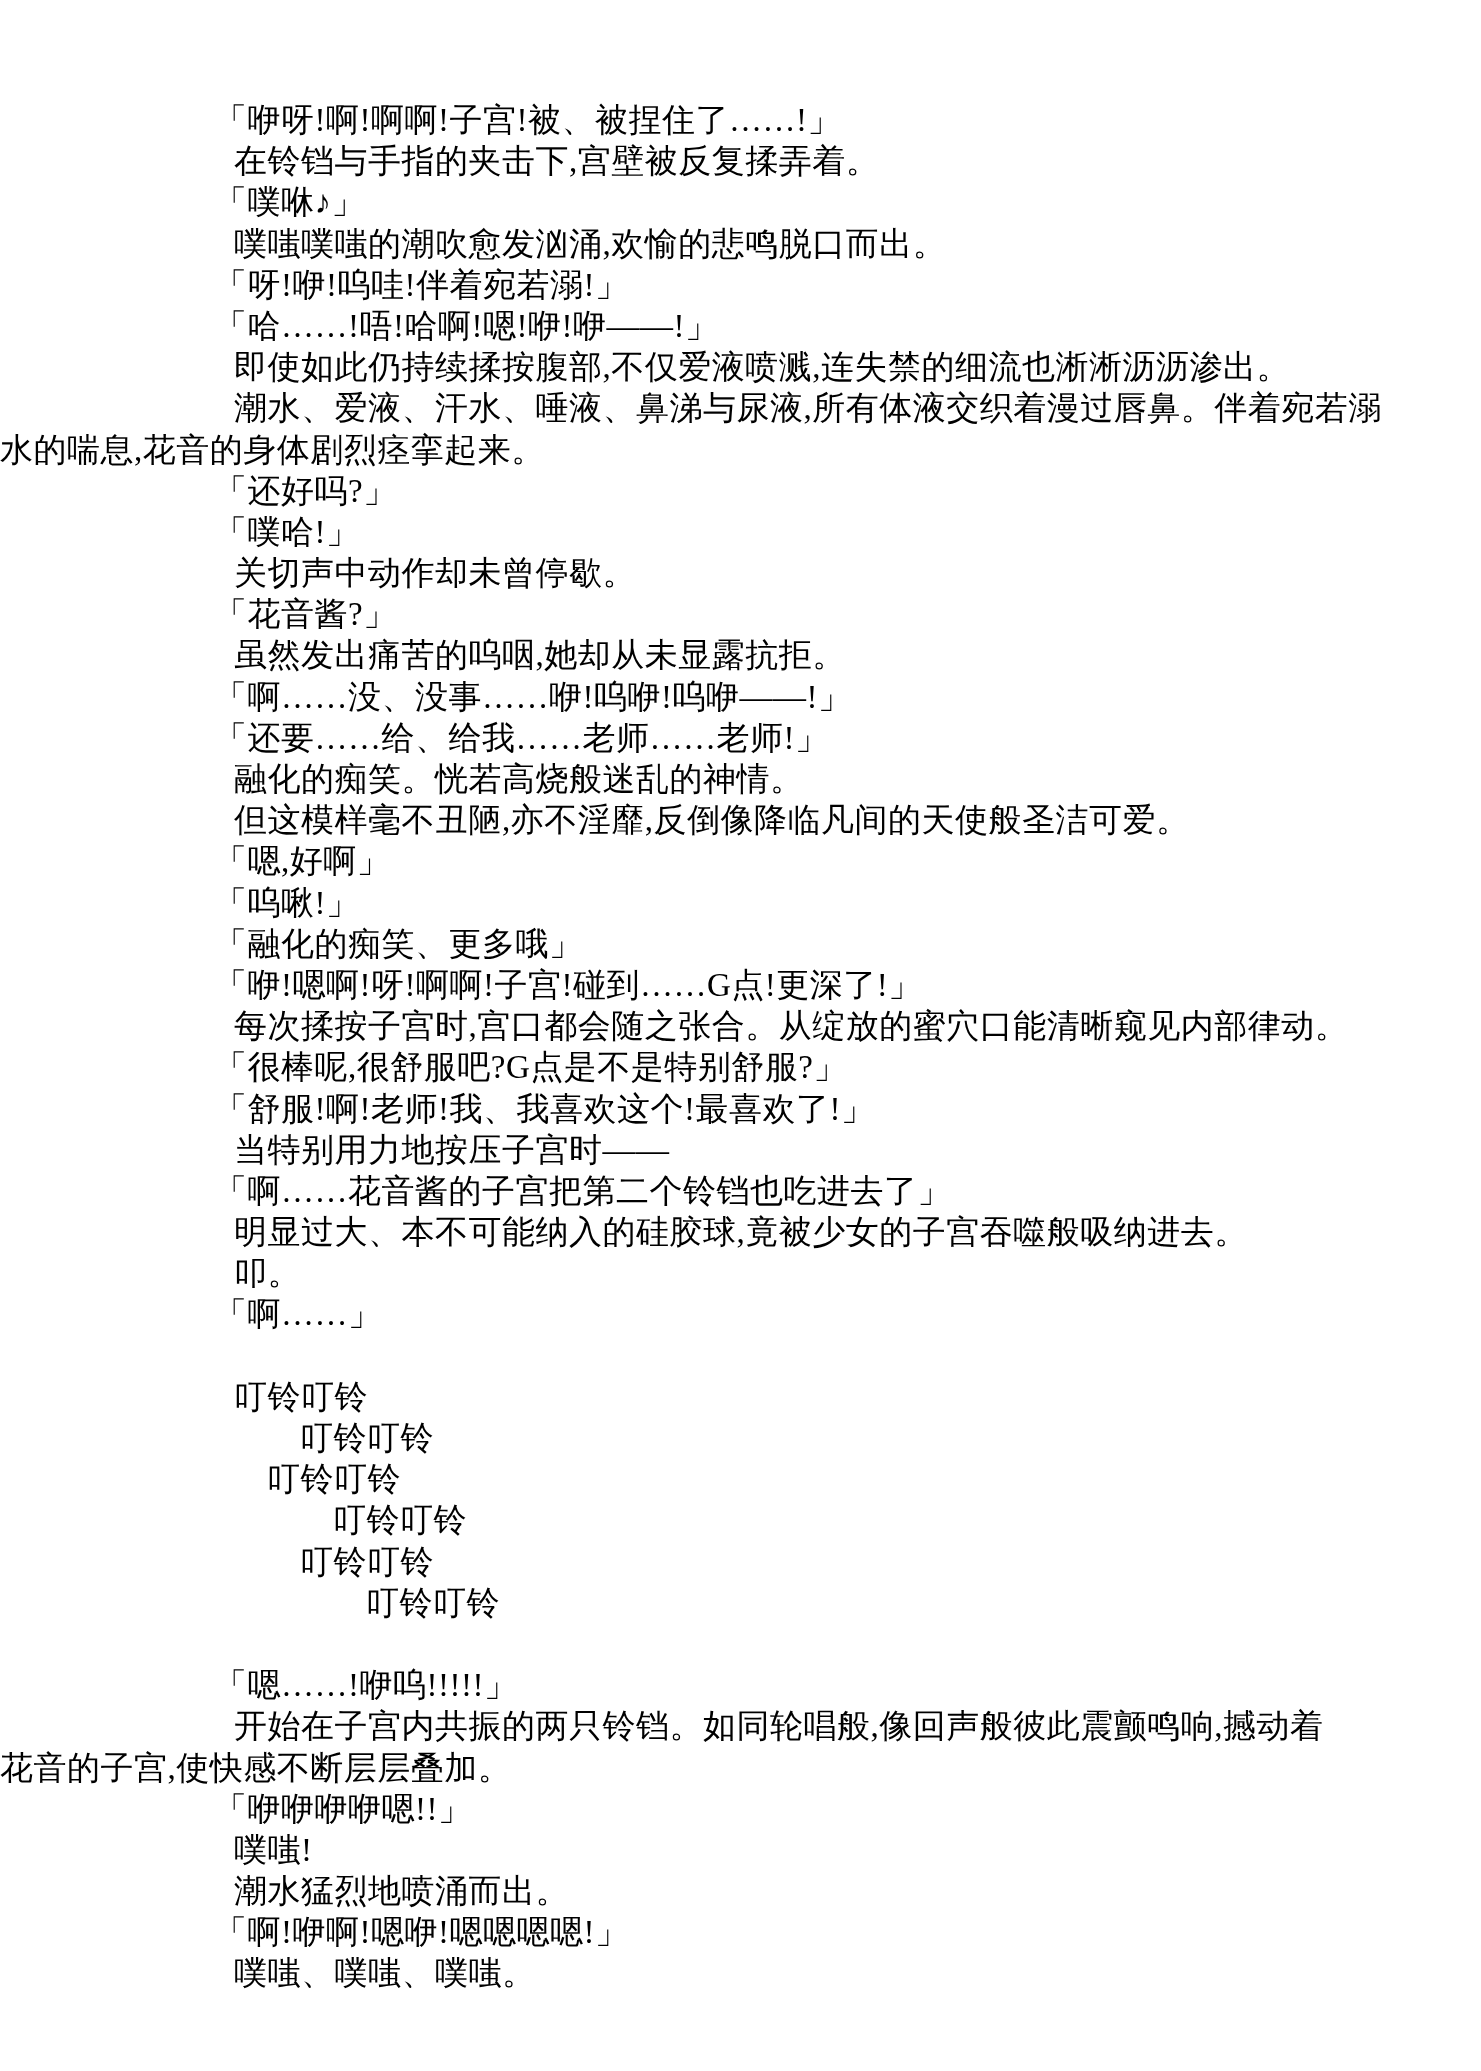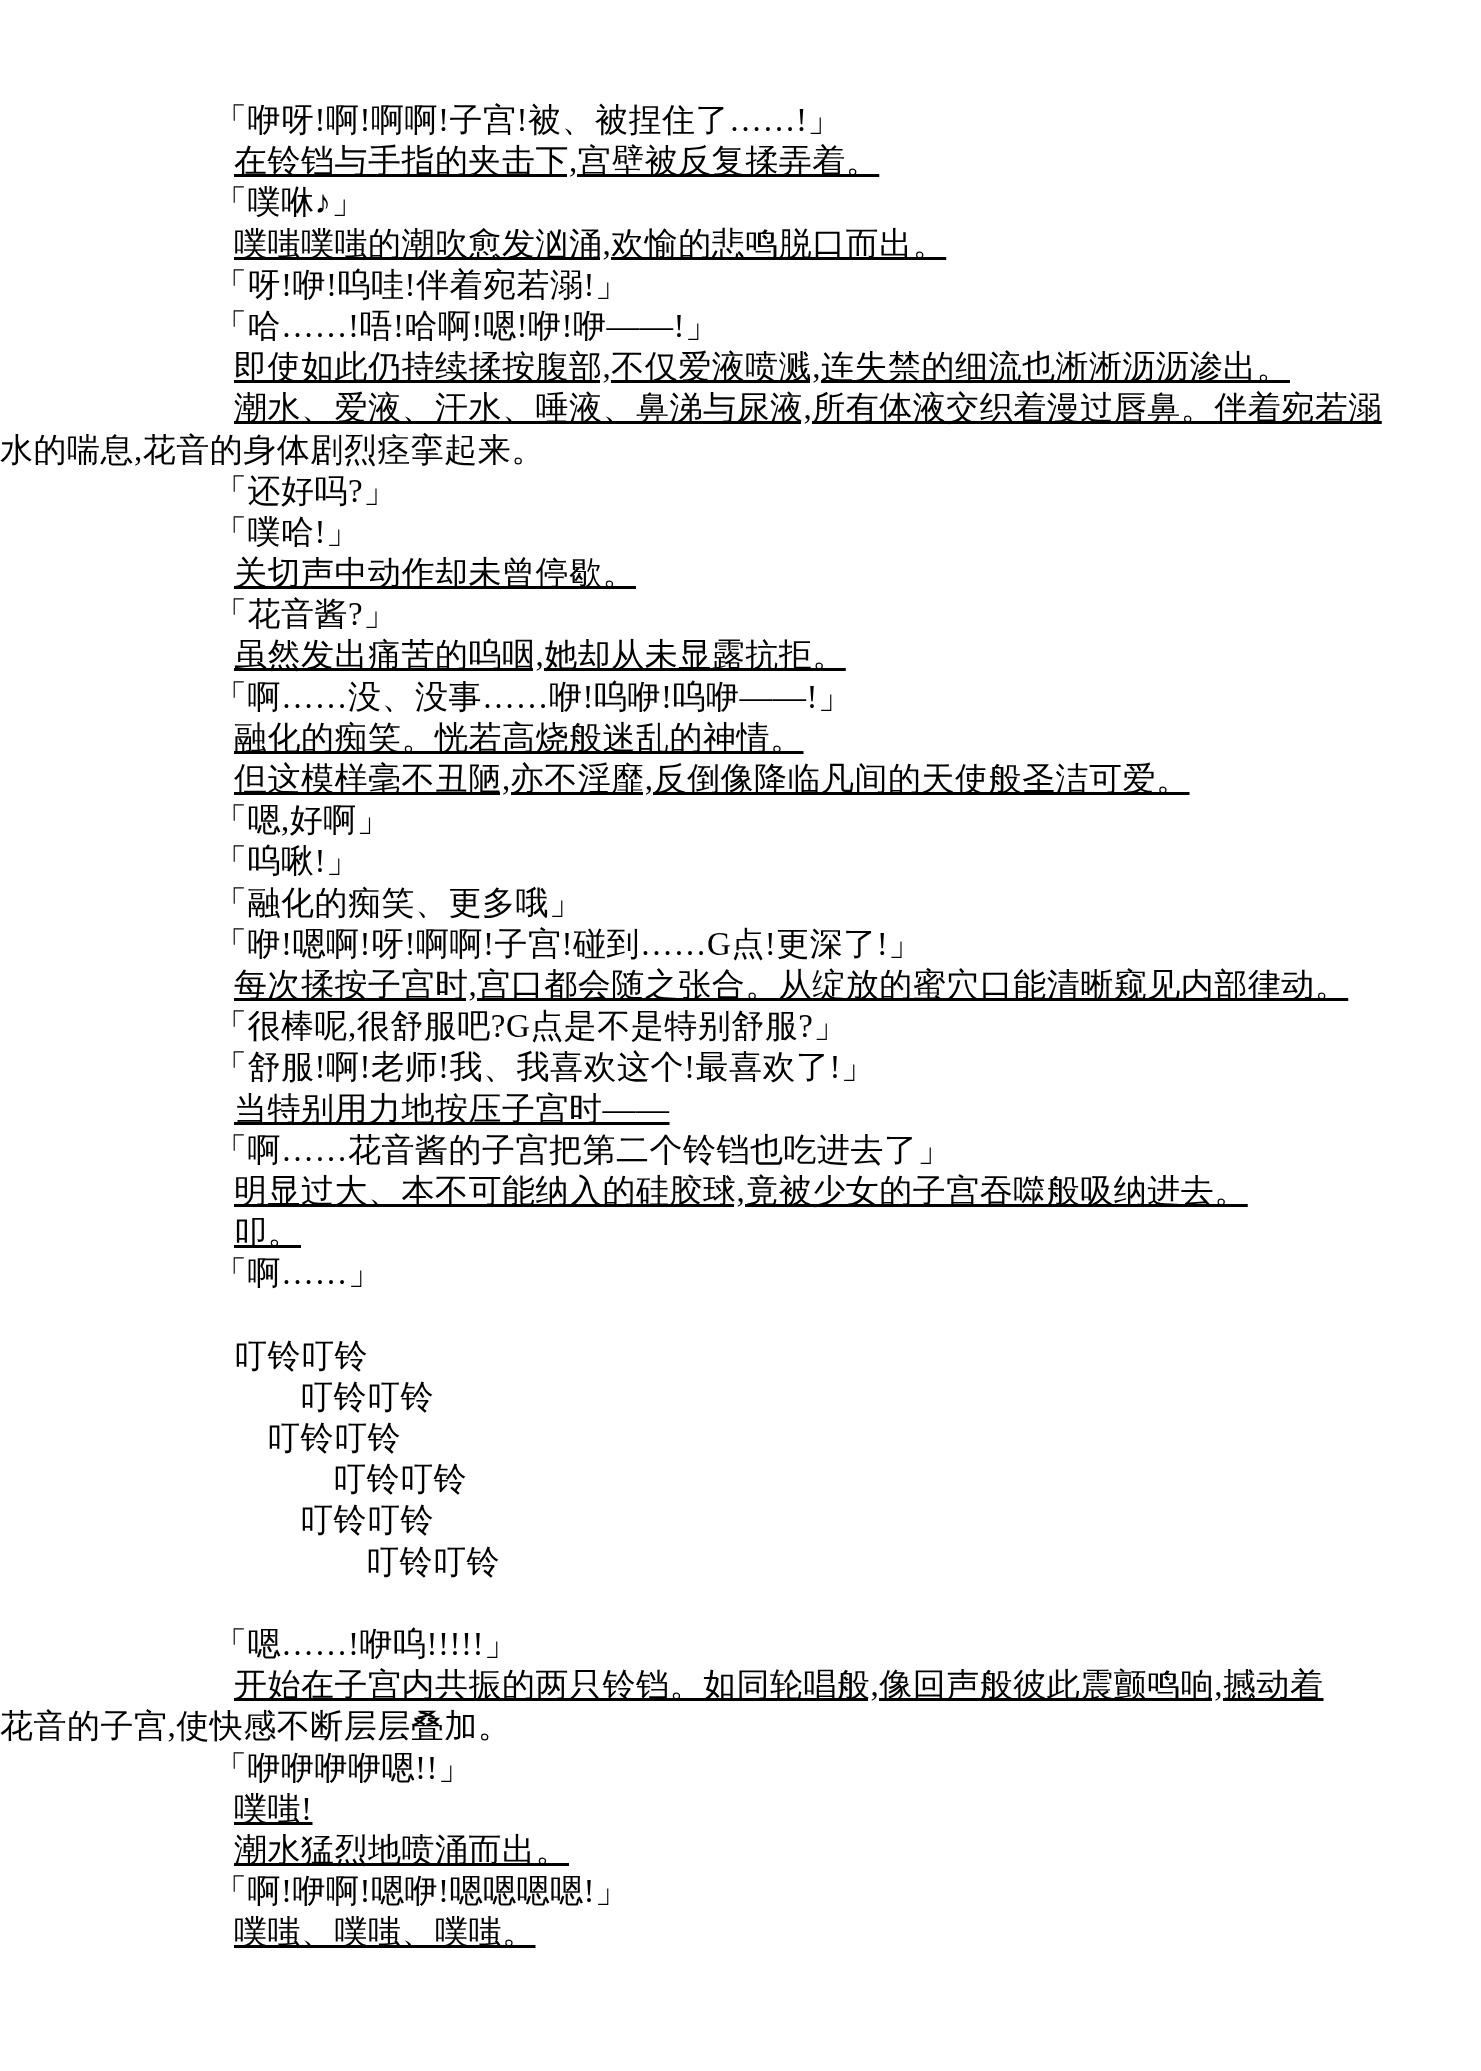--- a/index.html
+++ b/index.html
@@ -25,21 +25,21 @@
   }
   .line {
     height: 41.2px;
     line-height: 41.2px;
     white-space: pre;
     letter-spacing: 0.5px;
   }
   
   .line.flush     { }  
   .line.dialogue  { padding-left: 214px; }  
-  .line.narration { padding-left: 234px; text-decoration: underline; }  
+  .line.narration { padding-left: 234px; }  
   .line.blank     { }
   .line.indent-2  { padding-left: 234px; }
   .line.indent-3  { padding-left: 267px; }
   .line.indent-4  { padding-left: 300px; }
   .line.indent-5  { padding-left: 333px; }
   .line.indent-6  { padding-left: 366px; }
 </style>
 </head>
 <body>
 
@@ -53,20 +53,21 @@
       <div class="line dialogue">「哈……!唔!哈啊!嗯!咿!咿——!」</div>
       <div class="line narration">即使如此仍持续揉按腹部,不仅爱液喷溅,连失禁的细流也淅淅沥沥渗出。</div>
       <div class="line narration">潮水、爱液、汗水、唾液、鼻涕与尿液,所有体液交织着漫过唇鼻。伴着宛若溺</div>
       <div class="line flush">水的喘息,花音的身体剧烈痉挛起来。</div>
       <div class="line dialogue">「还好吗?」</div>
       <div class="line dialogue">「噗哈!」</div>
       <div class="line narration">关切声中动作却未曾停歇。</div>
       <div class="line dialogue">「花音酱?」</div>
       <div class="line narration">虽然发出痛苦的呜咽,她却从未显露抗拒。</div>
       <div class="line dialogue">「啊……没、没事……咿!呜咿!呜咿——!」</div>
+      <div class="line dialogue">「还要……给、给我……老师……老师!」</div>
       <div class="line narration">融化的痴笑。恍若高烧般迷乱的神情。</div>
       <div class="line narration">但这模样毫不丑陋,亦不淫靡,反倒像降临凡间的天使般圣洁可爱。</div>
       <div class="line dialogue">「嗯,好啊」</div>
       <div class="line dialogue">「呜啾!」</div>
       <div class="line dialogue">「融化的痴笑、更多哦」</div>
       <div class="line dialogue">「咿!嗯啊!呀!啊啊!子宫!碰到……G点!更深了!」</div>
       <div class="line narration">每次揉按子宫时,宫口都会随之张合。从绽放的蜜穴口能清晰窥见内部律动。</div>
       <div class="line dialogue">「很棒呢,很舒服吧?G点是不是特别舒服?」</div>
       <div class="line dialogue">「舒服!啊!老师!我、我喜欢这个!最喜欢了!」</div>
       <div class="line narration">当特别用力地按压子宫时——</div>

